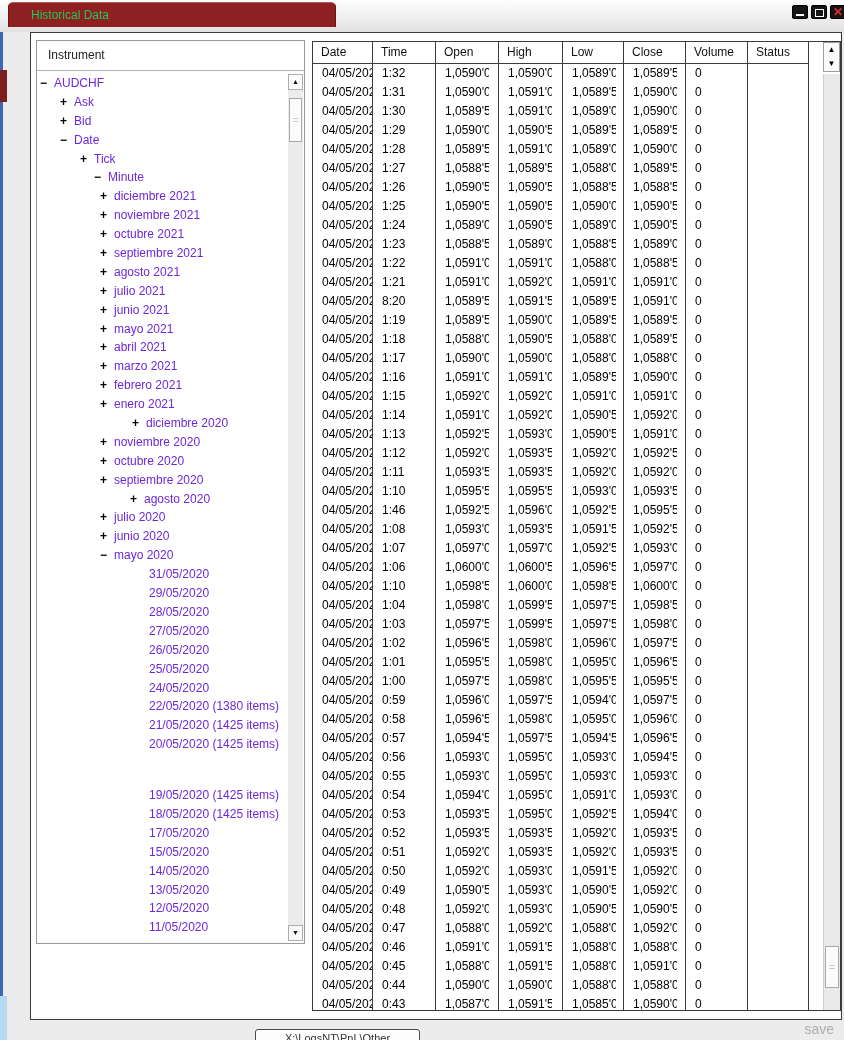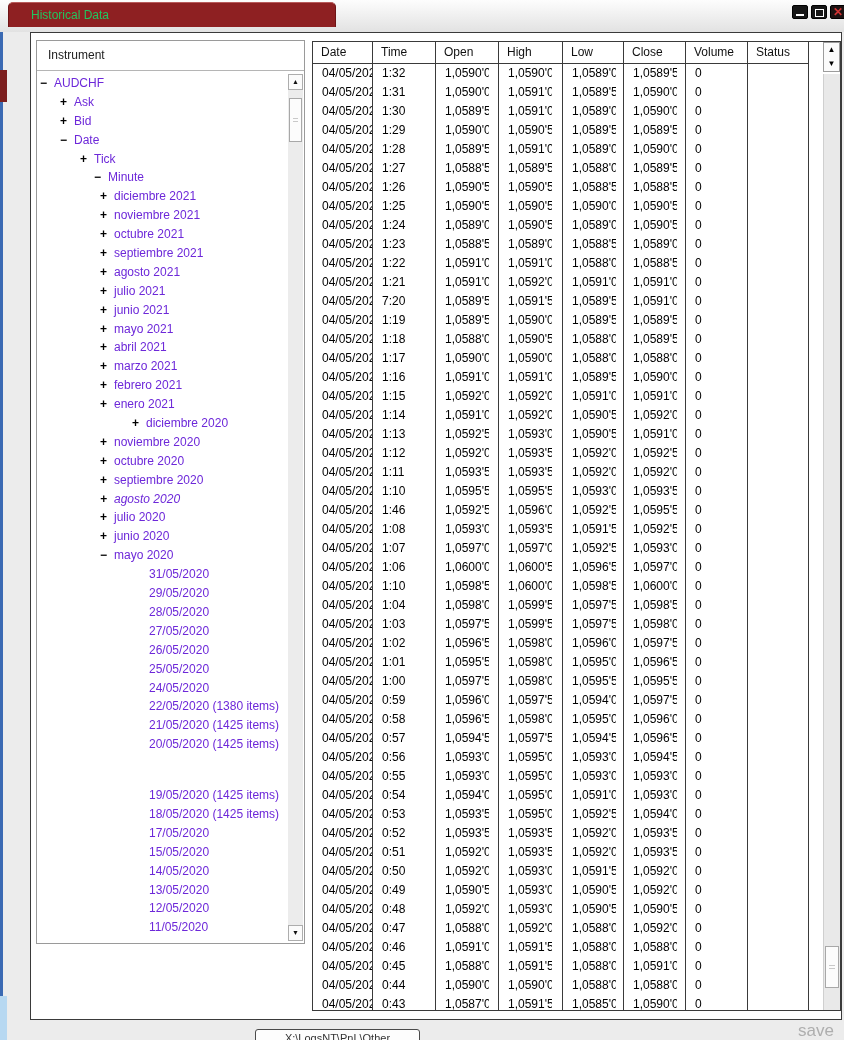--- a/index.html
+++ b/index.html
@@ -84,21 +84,21 @@
   .grid-arrows .ar{display:block;font-size:8px;line-height:14px;}
   .grid-track{position:absolute;right:0;top:32px;bottom:0;width:17px;background:#e9e9e9;
     border-left:1px solid #cfcfcf;box-sizing:border-box;}
   .grid-thumb{position:absolute;left:1px;right:1px;bottom:22px;height:42px;background:#fcfcfc;
     border:1px solid #a8a8a8;box-sizing:border-box;}
 
   
   .footer-tab{position:absolute;left:255px;top:1029px;width:165px;height:20px;
     background:#fdfdfd;border:1px solid #4a4a4a;border-radius:3px 3px 0 0;
     box-sizing:border-box;text-align:center;font-size:11px;line-height:16px;color:#333;}
-  .save-label{position:absolute;right:10px;top:1021px;color:#aeaeae;font-size:17px;}
+  .save-label{position:absolute;right:10px;top:1021px;color:#aeaeae;font-size:14px;}
 </style>
 </head>
 <body>
 
 <div class="edge-blue"></div>
 <div class="edge-navy"></div>
 <div class="edge-red"></div>
 <div class="edge-lblue"></div>
 
 <div class="titlebar">
@@ -135,21 +135,21 @@
         <div class="tree-row" style="padding-left: 62px;"><span class="tree-glyph">+</span><span class="tree-label">junio 2021</span></div>
         <div class="tree-row" style="padding-left: 62px;"><span class="tree-glyph">+</span><span class="tree-label">mayo 2021</span></div>
         <div class="tree-row" style="padding-left: 62px;"><span class="tree-glyph">+</span><span class="tree-label">abril 2021</span></div>
         <div class="tree-row" style="padding-left: 62px;"><span class="tree-glyph">+</span><span class="tree-label">marzo 2021</span></div>
         <div class="tree-row" style="padding-left: 62px;"><span class="tree-glyph">+</span><span class="tree-label">febrero 2021</span></div>
         <div class="tree-row" style="padding-left: 62px;"><span class="tree-glyph">+</span><span class="tree-label">enero 2021</span></div>
         <div class="tree-row" style="padding-left: 94px;"><span class="tree-glyph">+</span><span class="tree-label">diciembre 2020</span></div>
         <div class="tree-row" style="padding-left: 62px;"><span class="tree-glyph">+</span><span class="tree-label">noviembre 2020</span></div>
         <div class="tree-row" style="padding-left: 62px;"><span class="tree-glyph">+</span><span class="tree-label">octubre 2020</span></div>
         <div class="tree-row" style="padding-left: 62px;"><span class="tree-glyph">+</span><span class="tree-label">septiembre 2020</span></div>
-        <div class="tree-row" style="padding-left: 62px; font-style: italic;"><span class="tree-glyph">+</span><span class="tree-label">agosto 2020</span></div>
+        <div class="tree-row" style="padding-left: 92px;"><span class="tree-glyph">+</span><span class="tree-label">agosto 2020</span></div>
         <div class="tree-row" style="padding-left: 62px;"><span class="tree-glyph">+</span><span class="tree-label">julio 2020</span></div>
         <div class="tree-row" style="padding-left: 62px;"><span class="tree-glyph">+</span><span class="tree-label">junio 2020</span></div>
         <div class="tree-row" style="padding-left: 62px;"><span class="tree-glyph">−</span><span class="tree-label">mayo 2020</span></div>
         <div class="tree-row" style="padding-left: 97px;"><span class="tree-glyph"></span><span class="tree-label">31/05/2020</span></div>
         <div class="tree-row" style="padding-left: 97px;"><span class="tree-glyph"></span><span class="tree-label">29/05/2020</span></div>
         <div class="tree-row" style="padding-left: 97px;"><span class="tree-glyph"></span><span class="tree-label">28/05/2020</span></div>
         <div class="tree-row" style="padding-left: 97px;"><span class="tree-glyph"></span><span class="tree-label">27/05/2020</span></div>
         <div class="tree-row" style="padding-left: 97px;"><span class="tree-glyph"></span><span class="tree-label">26/05/2020</span></div>
         <div class="tree-row" style="padding-left: 97px;"><span class="tree-glyph"></span><span class="tree-label">25/05/2020</span></div>
         <div class="tree-row" style="padding-left: 97px;"><span class="tree-glyph"></span><span class="tree-label">24/05/2020</span></div>
@@ -308,21 +308,21 @@
             <div class="grid-cell col1"><span>1:21</span></div>
             <div class="grid-cell col2"><span class="clip-price">1,0591'0</span></div>
             <div class="grid-cell col3"><span class="clip-price">1,0592'0</span></div>
             <div class="grid-cell col4"><span class="clip-price">1,0591'0</span></div>
             <div class="grid-cell col5"><span class="clip-price">1,0591'0</span></div>
             <div class="grid-cell col6"><span>0</span></div>
             <div class="grid-cell col7"><span></span></div>
           </div>
           <div class="grid-row">
             <div class="grid-cell col0"><span class="clip-date">04/05/2020</span></div>
-            <div class="grid-cell col1"><span>7:20</span></div>
+            <div class="grid-cell col1"><span>8:20</span></div>
             <div class="grid-cell col2"><span class="clip-price">1,0589'5</span></div>
             <div class="grid-cell col3"><span class="clip-price">1,0591'5</span></div>
             <div class="grid-cell col4"><span class="clip-price">1,0589'5</span></div>
             <div class="grid-cell col5"><span class="clip-price">1,0591'0</span></div>
             <div class="grid-cell col6"><span>0</span></div>
             <div class="grid-cell col7"><span></span></div>
           </div>
           <div class="grid-row">
             <div class="grid-cell col0"><span class="clip-date">04/05/2020</span></div>
             <div class="grid-cell col1"><span>1:19</span></div>

